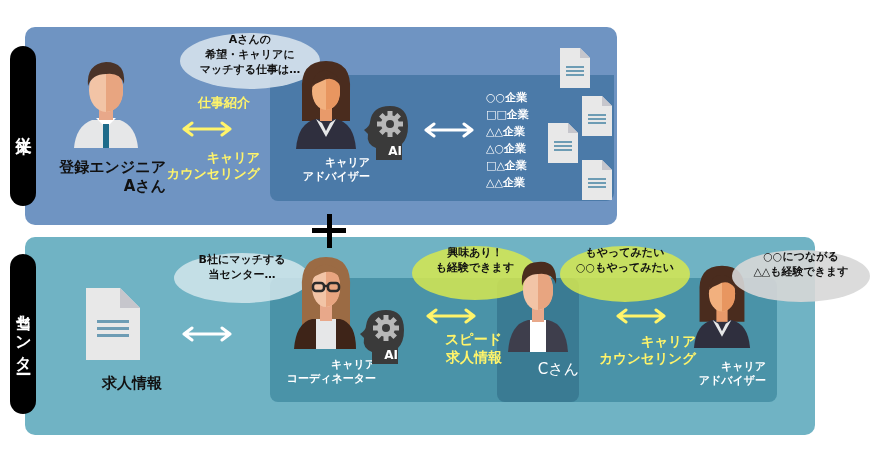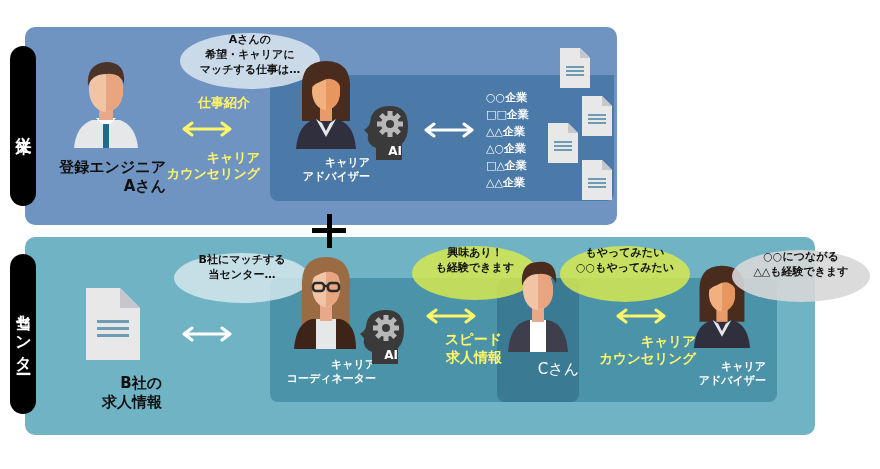--- a/index.html
+++ b/index.html
@@ -167,21 +167,20 @@
 </div>
 
 <svg class="abs" style="left:86px; top:288px;" width="54" height="72" viewBox="0 0 54 72">
   <path d="M0 0 H34 L54 20 V72 H0 Z" fill="#e8e8e8"></path>
     <path d="M34 0 L54 20 H34 Z" fill="#c6c6cc"></path>
   <rect x="11" y="32" width="32" height="3" fill="#6d9cb4"></rect>
     <rect x="11" y="39" width="32" height="3" fill="#6d9cb4"></rect>
     <rect x="11" y="46" width="32" height="3" fill="#6d9cb4"></rect>
 </svg>
 <div class="abs label dark" style="left:62px; top:374px; width:100px; font-size:15px;">
-  <div>B社の</div>
   <div>求人情報</div>
 </div>
 
 <div class="abs" style="left:182px; top:326px;">
   <svg width="50" height="16" viewBox="0 0 50 16">
       <path d="M2 8 H48 M10 2 L2 8 L10 14 M40 2 L48 8 L40 14" stroke="#ffffff" stroke-width="3" fill="none" stroke-linecap="round" stroke-linejoin="round"></path>
     </svg>
 </div>
 
 <div class="abs bubble b-light" style="left:174px; top:253px; width:136px; height:50px;">

